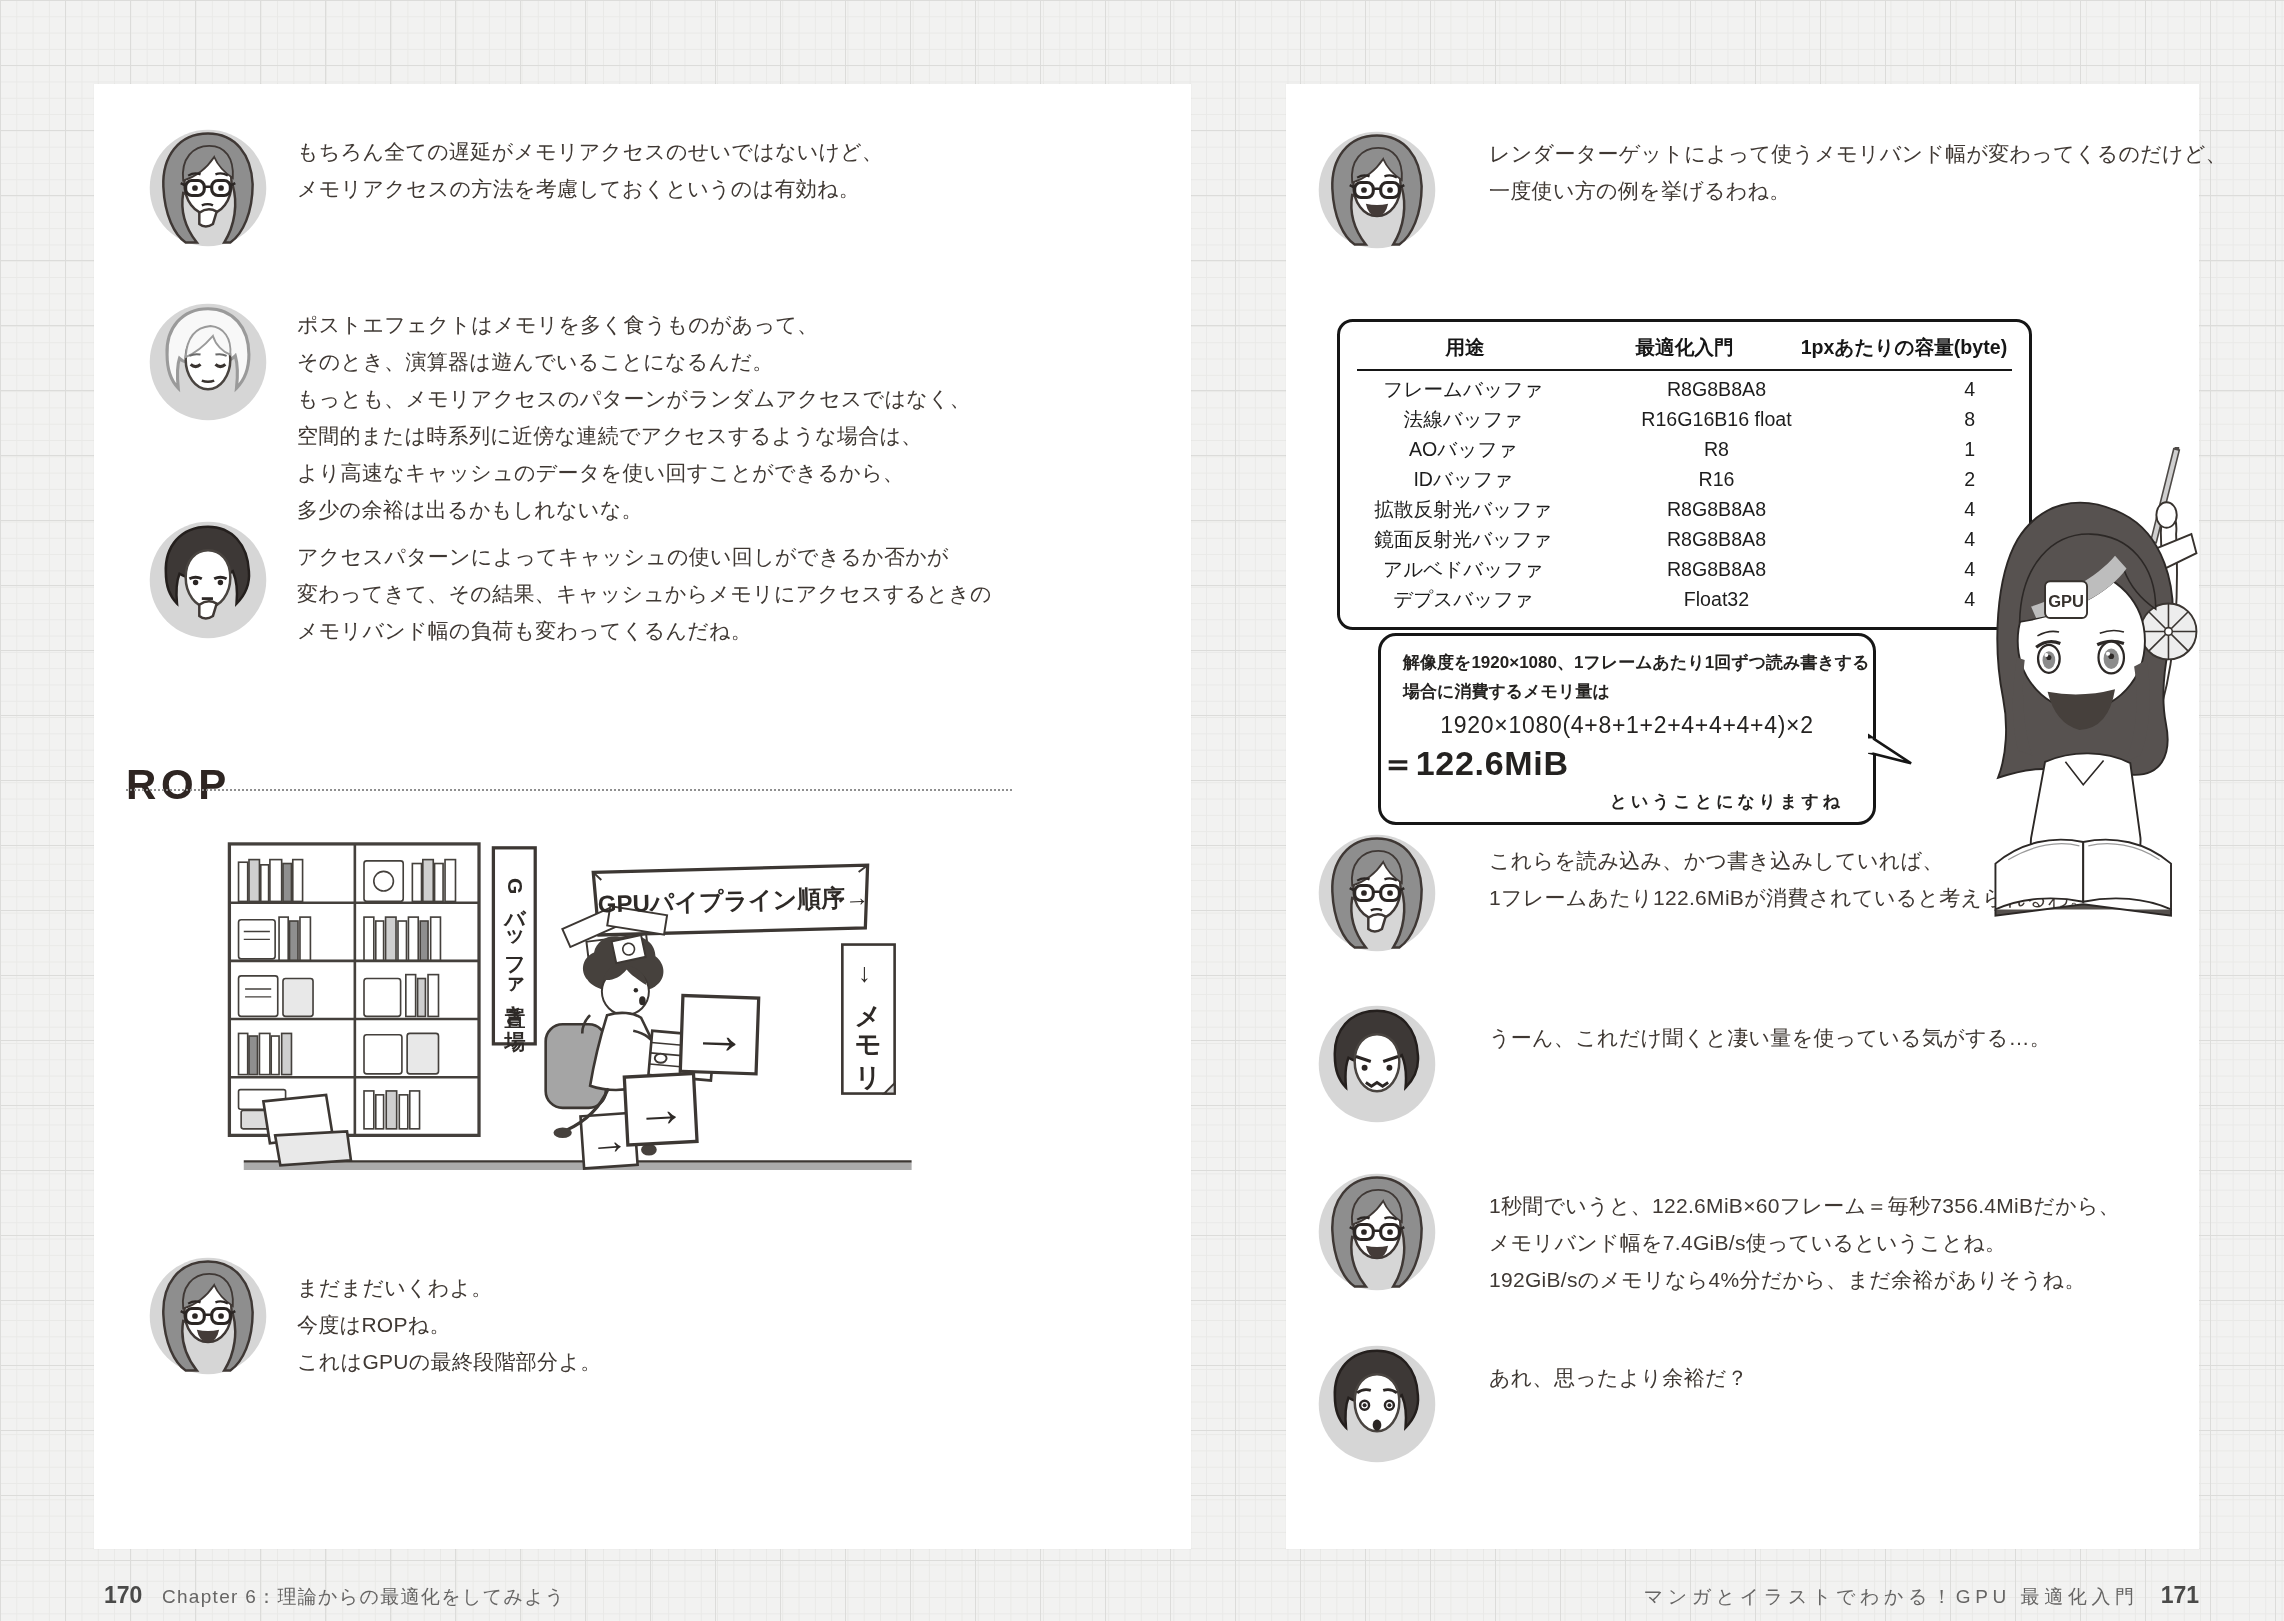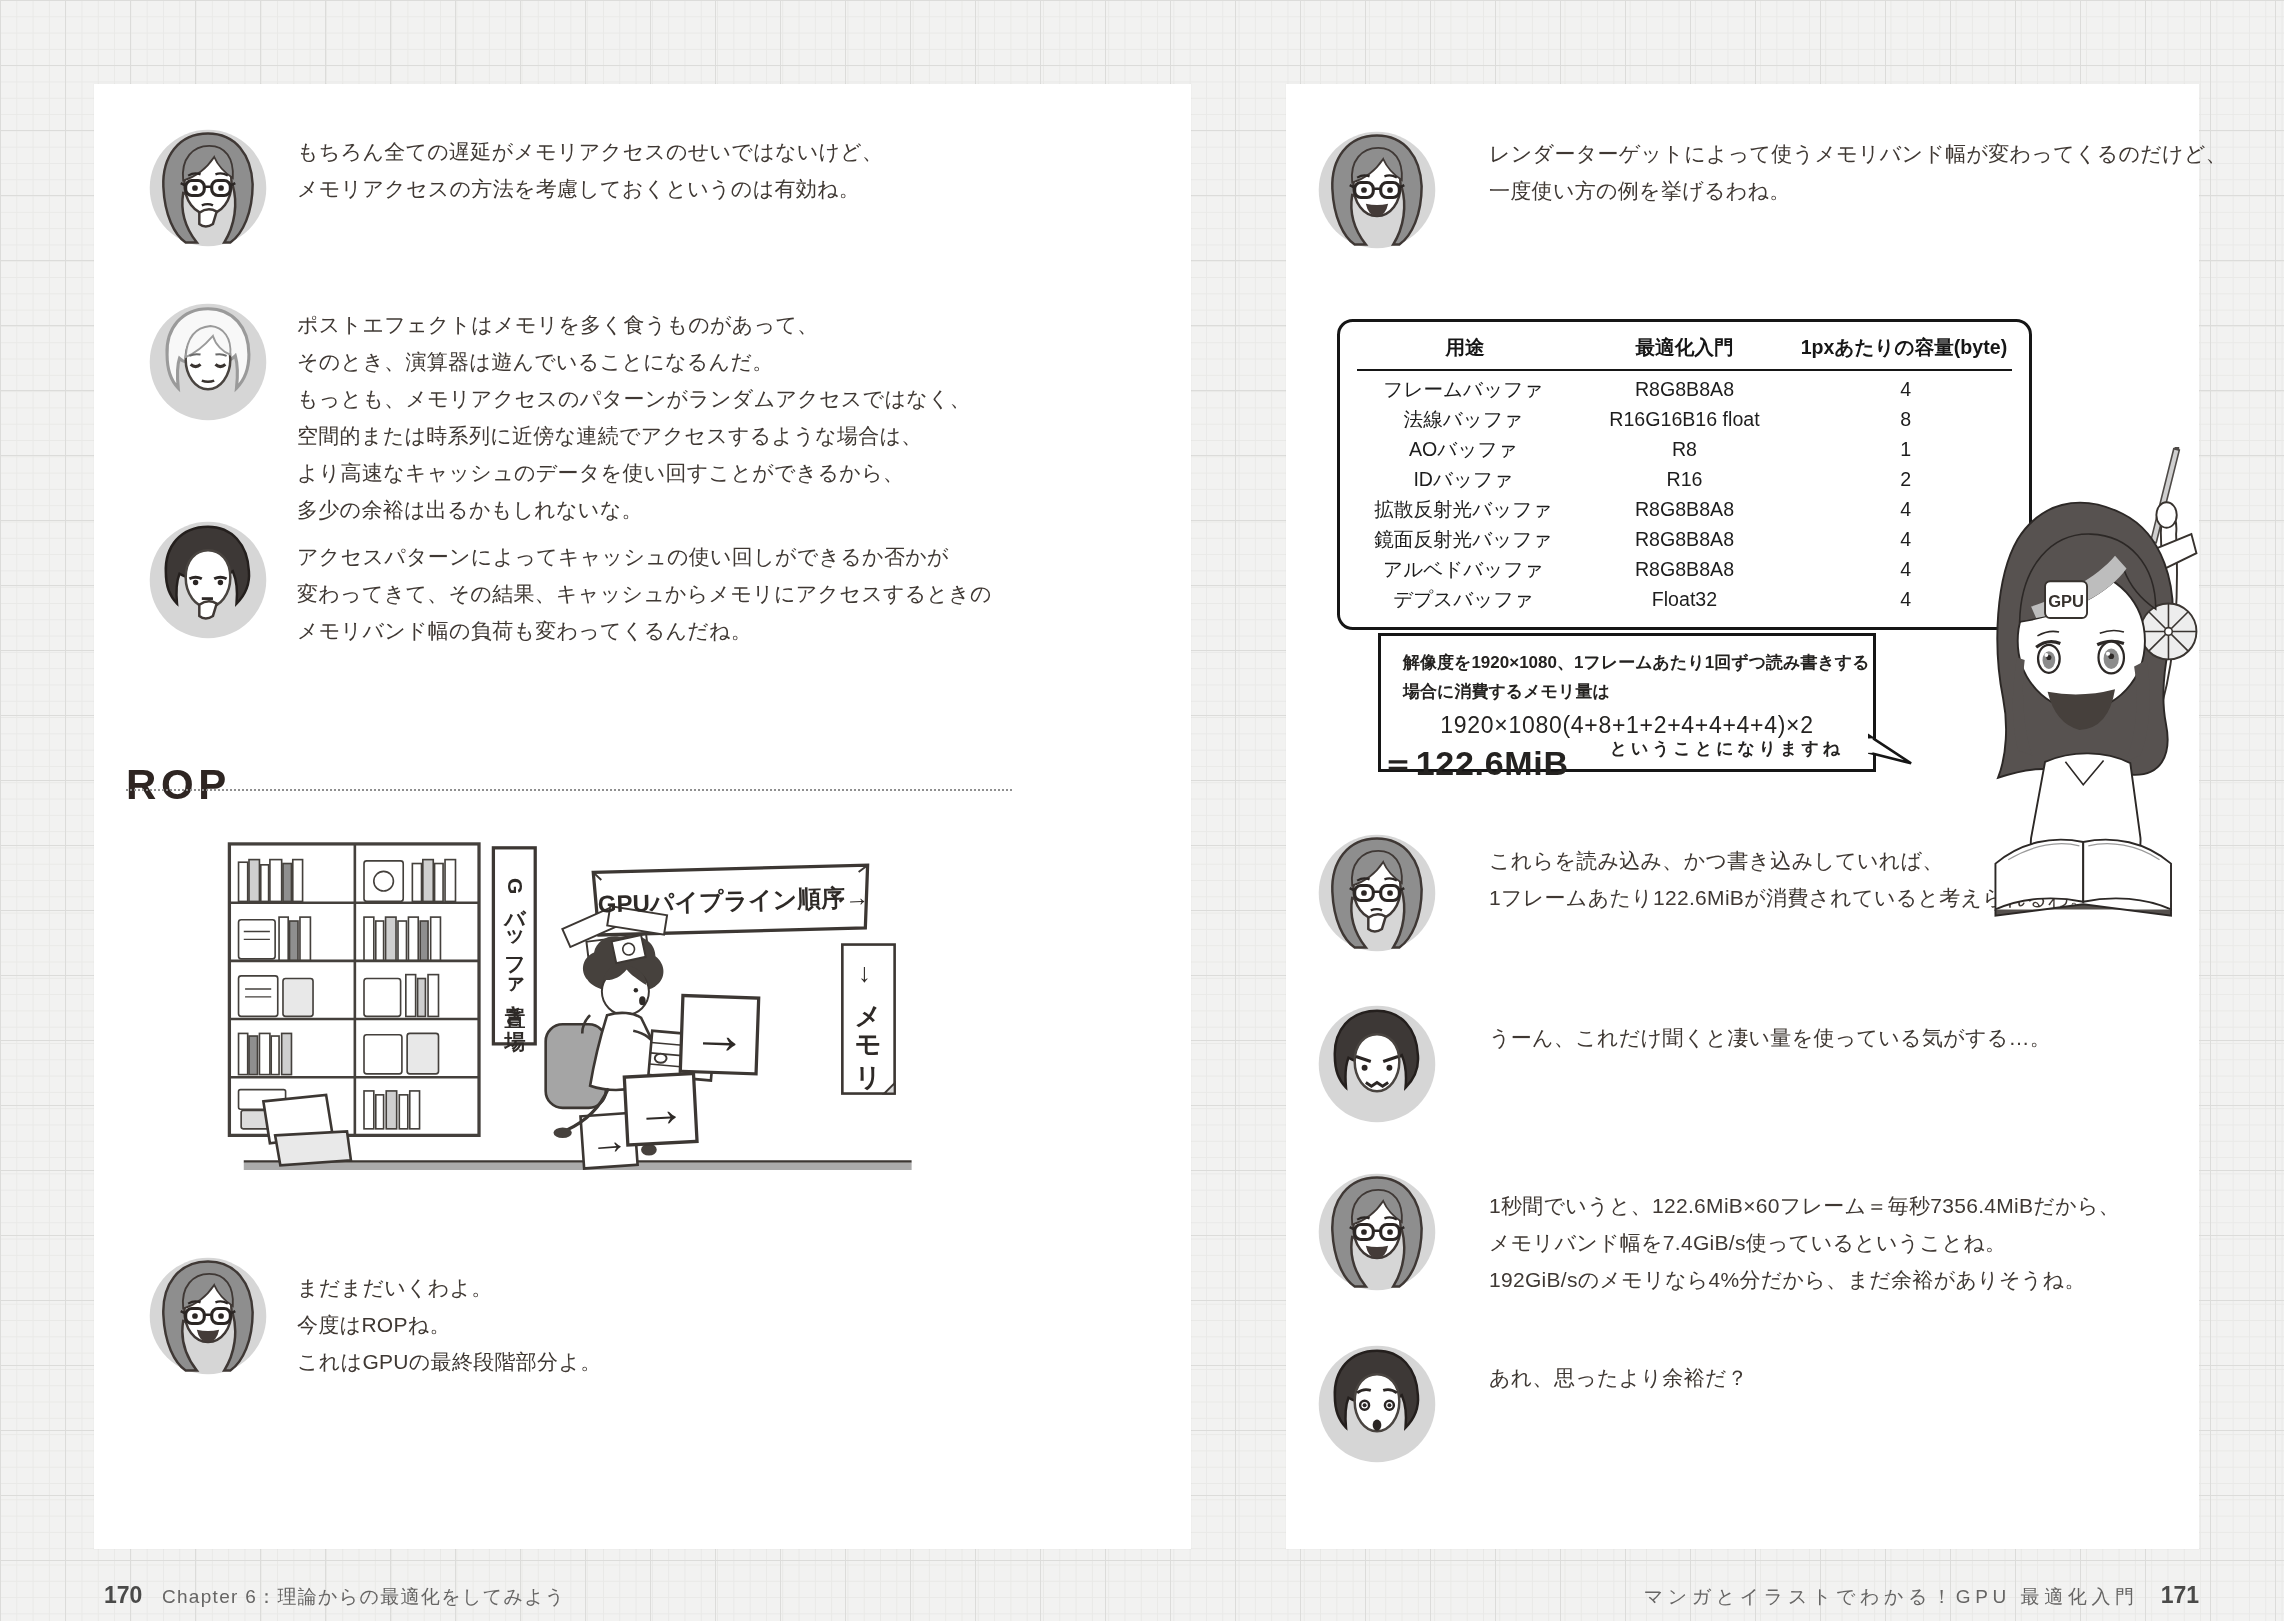--- a/index.html
+++ b/index.html
@@ -62,27 +62,27 @@
     background:#fff;border:3.3px solid #161616;border-radius:15.7px;
     padding:11.8px 14.4px 13px;box-sizing:border-box;z-index:1;
   }
   .rt-head{
     display:grid;grid-template-columns:33% 34% 33%;
     font-size:19.6px;font-weight:700;color:#161616;
     padding-bottom:7.8px;border-bottom:2.6px solid #161616;margin:0 2.6px;
   }
   .rt-head div{text-align:center;white-space:nowrap;}
   .rt-body{padding-top:3.9px;}
-  .rt-row{display:grid;grid-template-columns:33% 34% 33%;height:30px;align-items:center;}
+  .rt-row{display:grid;grid-template-columns:33% 34% 33%;height:30px;align-items:center;gap:32px;}
   .rt-cell{text-align:center;font-size:19.6px;color:#1d1d1d;white-space:nowrap;}
 
   
   .callout{
-    position:absolute;left:92px;top:549px;width:498px;height:139px;
-    background:#fff;border:3.3px solid #161616;border-radius:0;
+    position:absolute;left:92px;top:549px;width:498px;height:192px;
+    background:#fff;border:3.3px solid #161616;border-radius:18px;
     box-sizing:border-box;z-index:2;color:#242220;
   }
   .callout .c-line{font-size:17px;font-weight:700;line-height:29px;margin-left:22px;margin-right:19.6px;white-space:nowrap;}
   .callout .c-line:first-child{margin-top:11.8px;}
   .callout .c-formula{font-size:23px;text-align:center;margin-top:6.5px;letter-spacing:0.7px;white-space:nowrap;}
   .callout .c-result{font-size:34px;font-weight:700;margin-top:1.3px;letter-spacing:0.7px;}
   .callout .c-note{position:absolute;right:29px;bottom:9.2px;font-size:17px;font-weight:600;letter-spacing:3.9px;white-space:nowrap;}
   .callout .tail{position:absolute;left:calc(100% - 4.6px);top:97px;}
 
   

